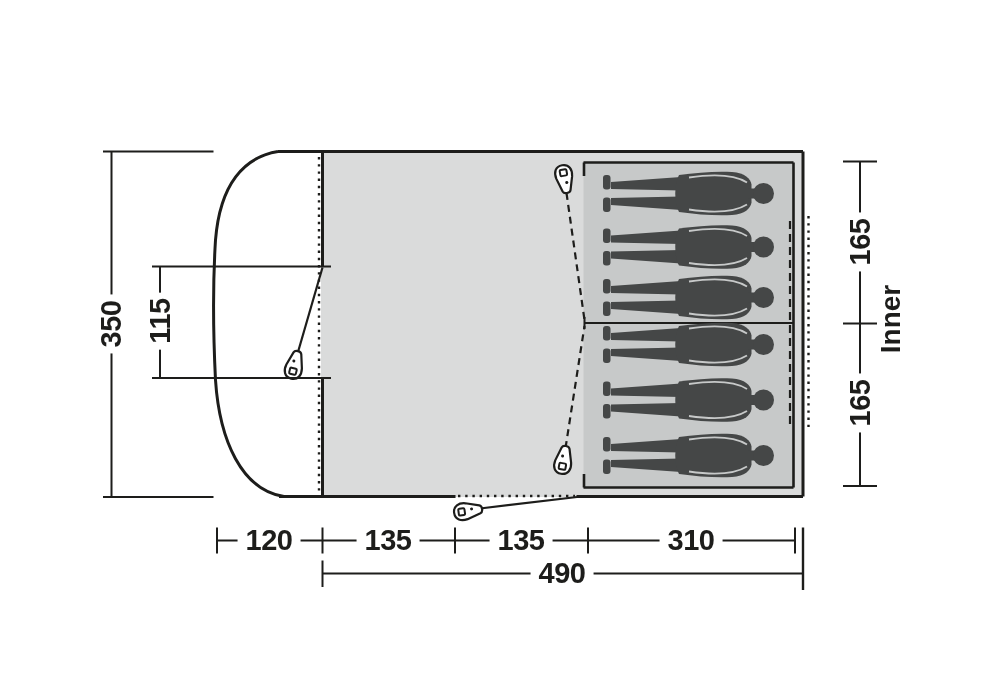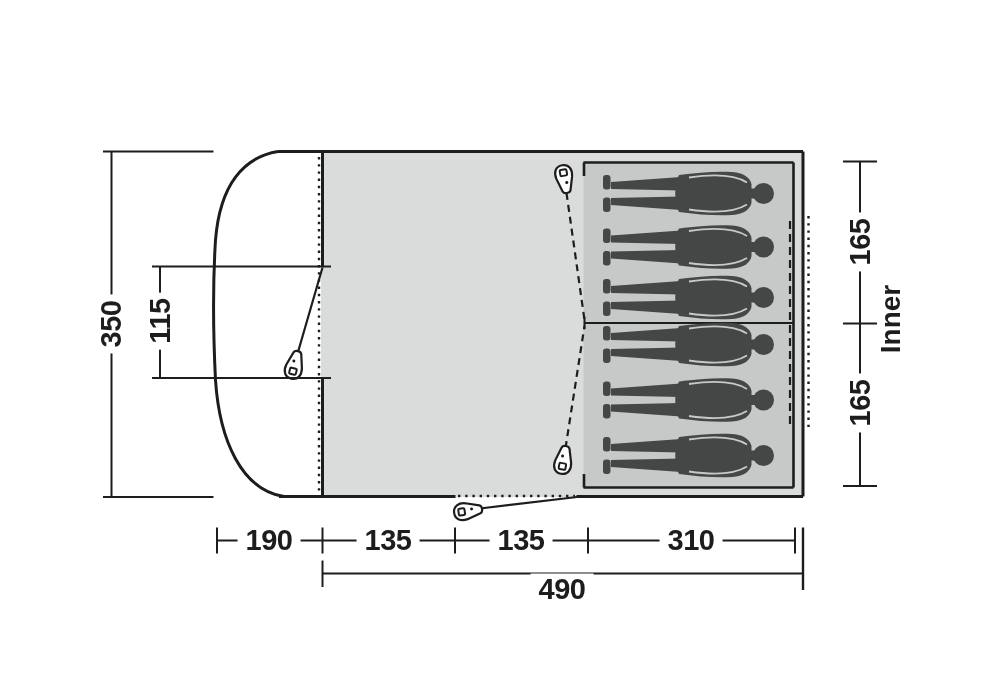--- a/index.html
+++ b/index.html
@@ -185,23 +185,23 @@
   <div class="dimlabel vert" style="left:111px;top:324px;">350</div>
 
   <div class="dimlabel vert" style="left:160px;top:321px;">115</div>
 
   <div class="dimlabel vert" style="left:860px;top:242px;">165</div>
 
   <div class="dimlabel vert" style="left:860px;top:403px;">165</div>
 
   <div class="dimlabel vert inner-name" style="left:891px;top:319px;">Inner</div>
 
-  <div class="dimlabel" style="left:269px;top:540px;">190</div>
+  <div class="dimlabel" style="left:269px;top:540px;">120</div>
 
   <div class="dimlabel" style="left:388px;top:540px;">135</div>
 
   <div class="dimlabel" style="left:521px;top:540px;">135</div>
 
   <div class="dimlabel" style="left:691px;top:540px;">310</div>
 
-  <div class="dimlabel" style="left:562px;top:573px;margin-top:16px;">490</div>
+  <div class="dimlabel" style="left:562px;top:573px;">490</div>
 
 </div>
 
 </body></html>

